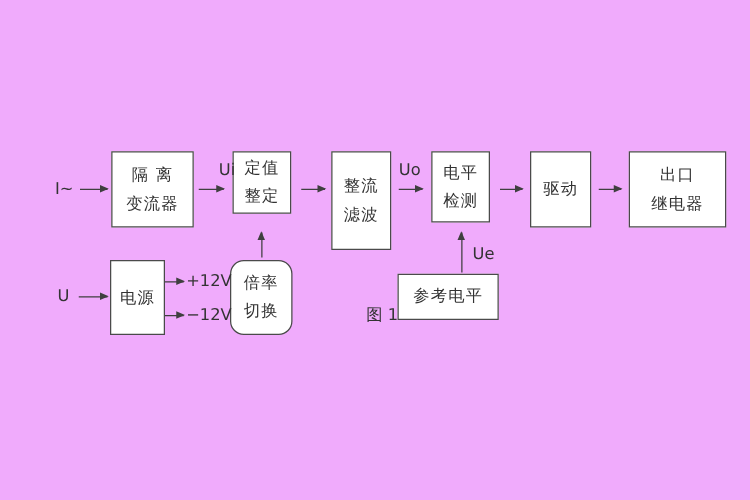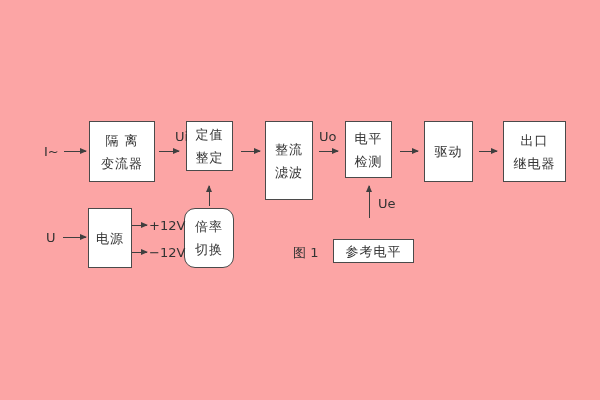--- a/index.html
+++ b/index.html
@@ -4,21 +4,21 @@
 <style>
   html, body {
     margin: 0;
     padding: 0;
     background: #ffffff;
   }
   .canvas {
     position: relative;
     width: 600px;
     height: 400px;
-    background: #fca5a5;
+    background: #f0abfc;
     font-family: "DejaVu Sans", "Liberation Sans", sans-serif;
     color: #333333;
     overflow: hidden;
   }
   .box {
     position: absolute;
     border: 1px solid #4a4a4a;
     background: #ffffff;
     display: flex;
     flex-direction: column;
@@ -93,35 +93,35 @@
 
   <div class="box" style="left:345px; top:121px; width:47px; height:57px;">
     <span>电平</span>
     <span>检测</span>
   </div>
 
   <div class="box" style="left:424px; top:121px; width:49px; height:61px;text-align:right;">
     <span>驱动</span>
   </div>
 
-  <div class="box" style="left:503px; top:121px; width:63px; height:61px;">
+  <div class="box" style="left:503px; top:121px; width:78px; height:61px;">
     <span>出口</span>
     <span>继电器</span>
   </div>
 
   <div class="box" style="left:88px; top:208px; width:44px; height:60px;">
     <span>电源</span>
   </div>
 
   <div class="box" style="left:184px; top:208px; width:50px; height:60px;border-radius:11px;">
     <span>倍率</span>
     <span>切换</span>
   </div>
 
-  <div class="box" style="left:333px; top:219px; width:81px; height:24px;margin-top:20px;">
+  <div class="box" style="left:318px; top:219px; width:81px; height:37px;">
     <span>参考电平</span>
   </div>
 
   <span class="lbl" style="left:44px; top:144px;">I~</span>
   <span class="lbl" style="left:46px; top:230px;">U</span>
   <span class="lbl" style="left:175px; top:129px;">Ui</span>
   <span class="lbl" style="left:319px; top:129px;">Uo</span>
   <span class="lbl" style="left:378px; top:196px;">Ue</span>
   <span class="lbl" style="left:149px; top:218px;">+12V</span>
   <span class="lbl" style="left:149px; top:245px;">−12V</span>

